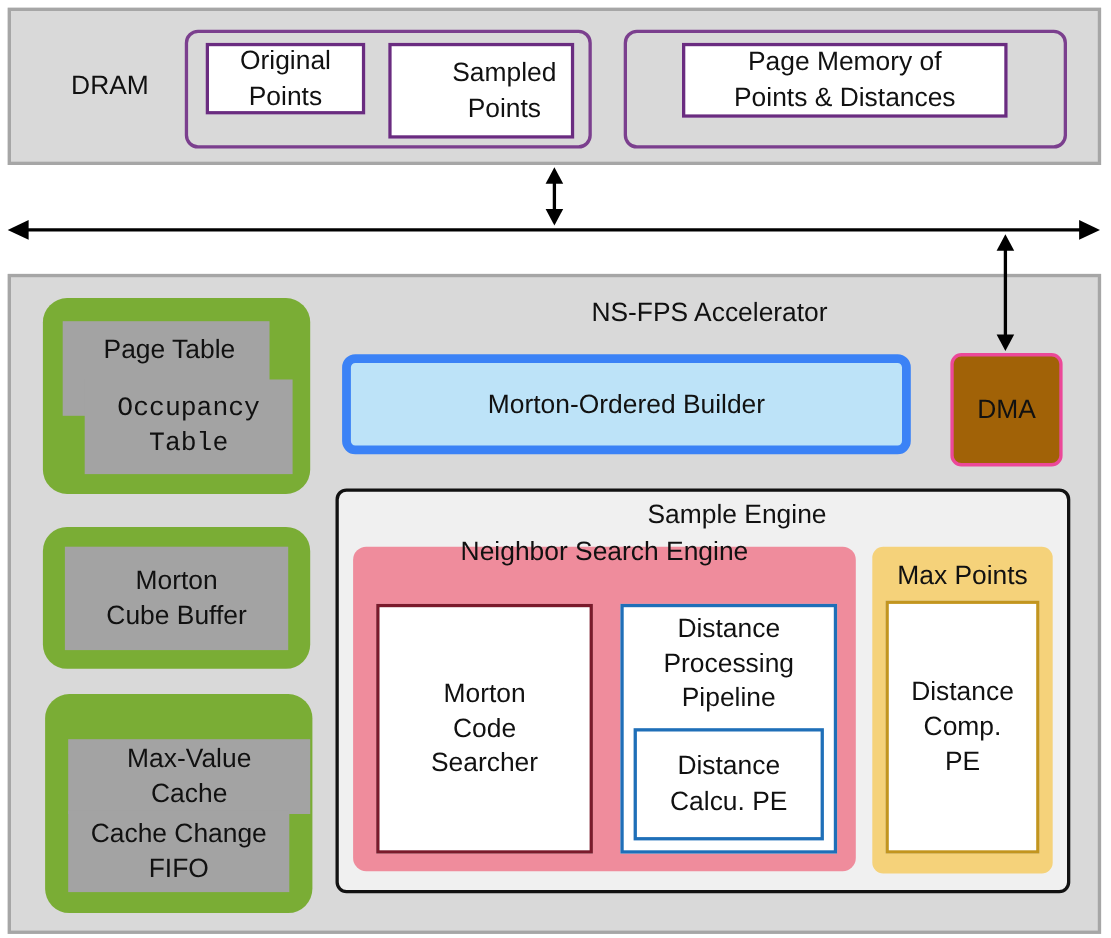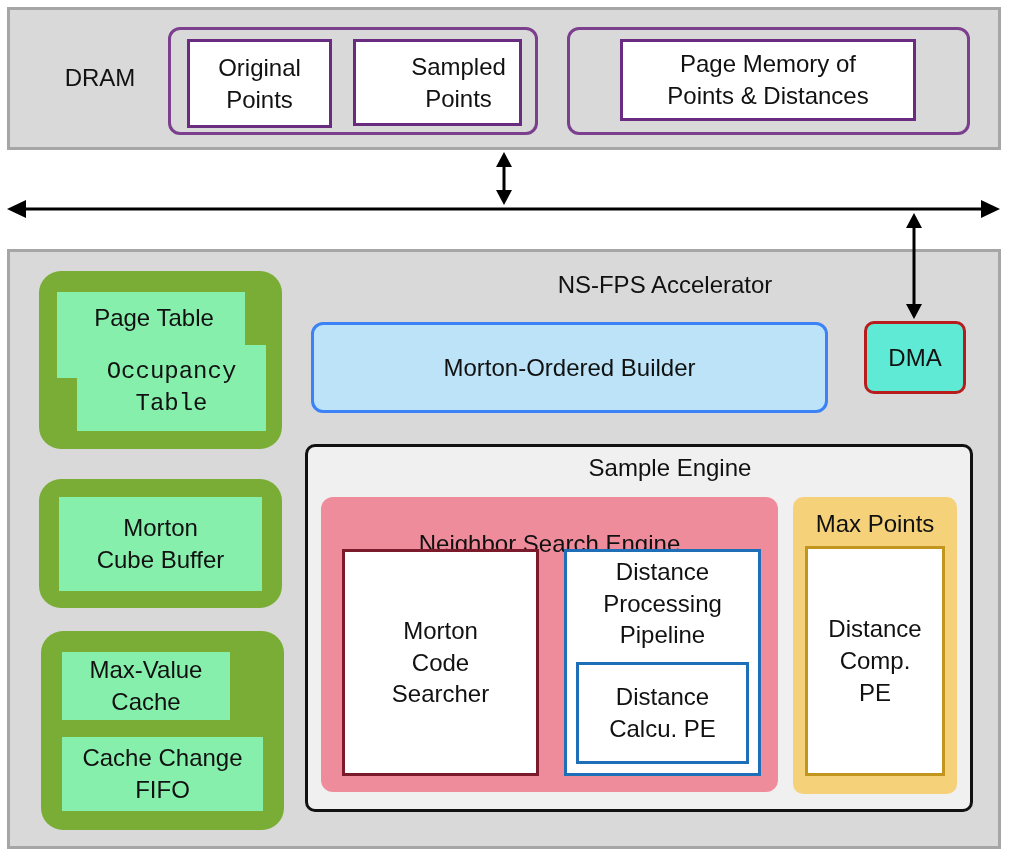--- a/index.html
+++ b/index.html
@@ -9,47 +9,47 @@
   .center { display: flex; align-items: center; justify-content: center; text-align: center; }
   .lbl { font-size: 24px; line-height: 1.32; white-space: pre-line; }
 
   
   #dram { left: 7px; top: 7px; width: 994px; height: 143px; background: #d9d9d9; border: 3px solid #a6a6a6; }
   #dram-label { left: 40px; top: 55px; width: 120px; height: 46px; }
   .purple-grp { border: 3px solid #7b3f8e; border-radius: 12px; }
   .purple-box { background: #fff; border: 3px solid #6a2c80; }
   #grp1 { left: 168px; top: 27px; width: 370px; height: 108px; }
   #grp2 { left: 567px; top: 27px; width: 403px; height: 108px; }
-  #orig { left: 187px; top: 39px; width: 145px; height: 89px; }
+  #orig { left: 187px; top: 39px; width: 145px; height: 65px; }
   #samp { left: 353px; top: 39px; width: 169px; height: 87px; padding-left: 42px; }
-  #pagemem { left: 620px; top: 39px; width: 296px; height: 82px; }
+  #pagemem { left: 620px; top: 39px; width: 296px; height: 68px; }
 
   
   #accel { left: 7px; top: 249px; width: 994px; height: 600px; background: #d9d9d9; border: 3px solid #a6a6a6; }
-  #accel-title { left: 480px; top: 265px; width: 370px; height: 40px; }
+  #accel-title { left: 460px; top: 265px; width: 370px; height: 40px; }
 
   .green-grp { background: #7aad35; border-radius: 22px; }
-  .white-box { background: #86efac; }
+  .white-box { background: #a3a3a3; }
   #g1 { left: 39px; top: 271px; width: 243px; height: 178px; }
   #pt { left: 57px; top: 292px; width: 188px; height: 86px; align-items: flex-start; padding-top: 10px; padding-left: 6px; }
   #ot { left: 77px; top: 345px; width: 189px; height: 86px; font-family: Liberation Mono, monospace; }
   #g2 { left: 39px; top: 479px; width: 243px; height: 129px; }
   #mcb { left: 59px; top: 497px; width: 203px; height: 94px; }
   #g3 { left: 41px; top: 631px; width: 243px; height: 199px; }
-  #mvc { left: 62px; top: 652px; width: 168px; height: 68px; }
+  #mvc { left: 62px; top: 672px; width: 220px; height: 68px; }
   #ccf { left: 62px; top: 737px; width: 201px; height: 74px; }
 
-  #mob { left: 311px; top: 322px; width: 517px; height: 91px; background: #bde3f8; border: 3px solid #3b82f6; border-radius: 12px; }
-  #dma { left: 864px; top: 321px; width: 102px; height: 73px; background: #5eead4; border: 3px solid #b91c1c; border-radius: 10px; }
+  #mob { left: 311px; top: 322px; width: 517px; height: 91px; background: #bde3f8; border: 8px solid #3b82f6; border-radius: 12px; }
+  #dma { left: 864px; top: 321px; width: 102px; height: 103px; background: #a16207; border: 3px solid #ec4899; border-radius: 10px; }
 
   #se { left: 305px; top: 444px; width: 668px; height: 368px; background: #f0f0f0; border: 3px solid #111; border-radius: 10px; }
   #se-title { left: 530px; top: 448px; width: 280px; height: 40px; }
 
   #nse { left: 321px; top: 497px; width: 457px; height: 295px; background: #ef8c9c; border-radius: 12px; }
-  #nse-title { left: 321px; top: 524px; width: 457px; height: 40px; }
+  #nse-title { left: 321px; top: 482px; width: 457px; height: 40px; }
   #mcs { left: 342px; top: 549px; width: 197px; height: 227px; background: #fff; border: 3px solid #7a1a2b; }
   #dpp { left: 564px; top: 549px; width: 197px; height: 227px; background: #fff; border: 3px solid #1f6fb8; align-items: flex-start; padding-top: 4px; }
   #dcpe { left: 576px; top: 662px; width: 173px; height: 102px; background: #fff; border: 3px solid #1f6fb8; }
 
   #mf { left: 793px; top: 497px; width: 164px; height: 297px; background: #f5d27a; border-radius: 10px; }
   #mf-title { left: 793px; top: 504px; width: 164px; height: 40px; }
   #dcmp { left: 805px; top: 546px; width: 140px; height: 230px; background: #fff; border: 3px solid #c2951f; }
 
   svg#arrows { position: absolute; left: 0; top: 0; }
 </style>

